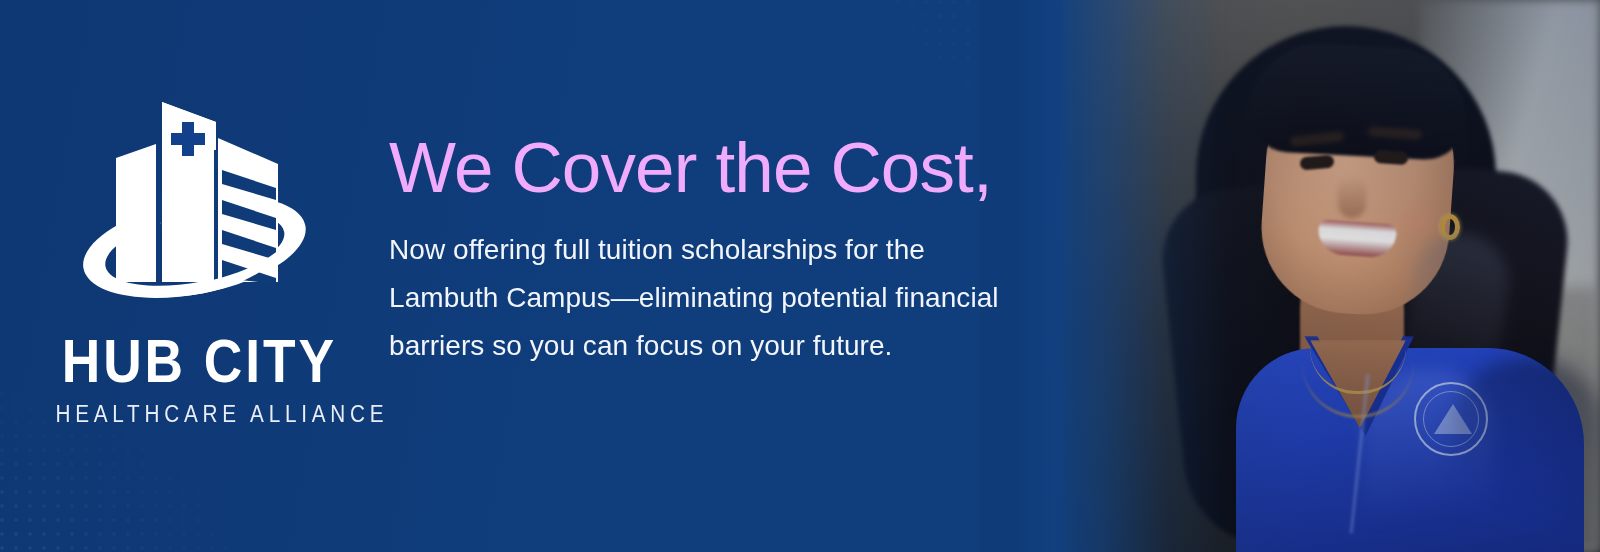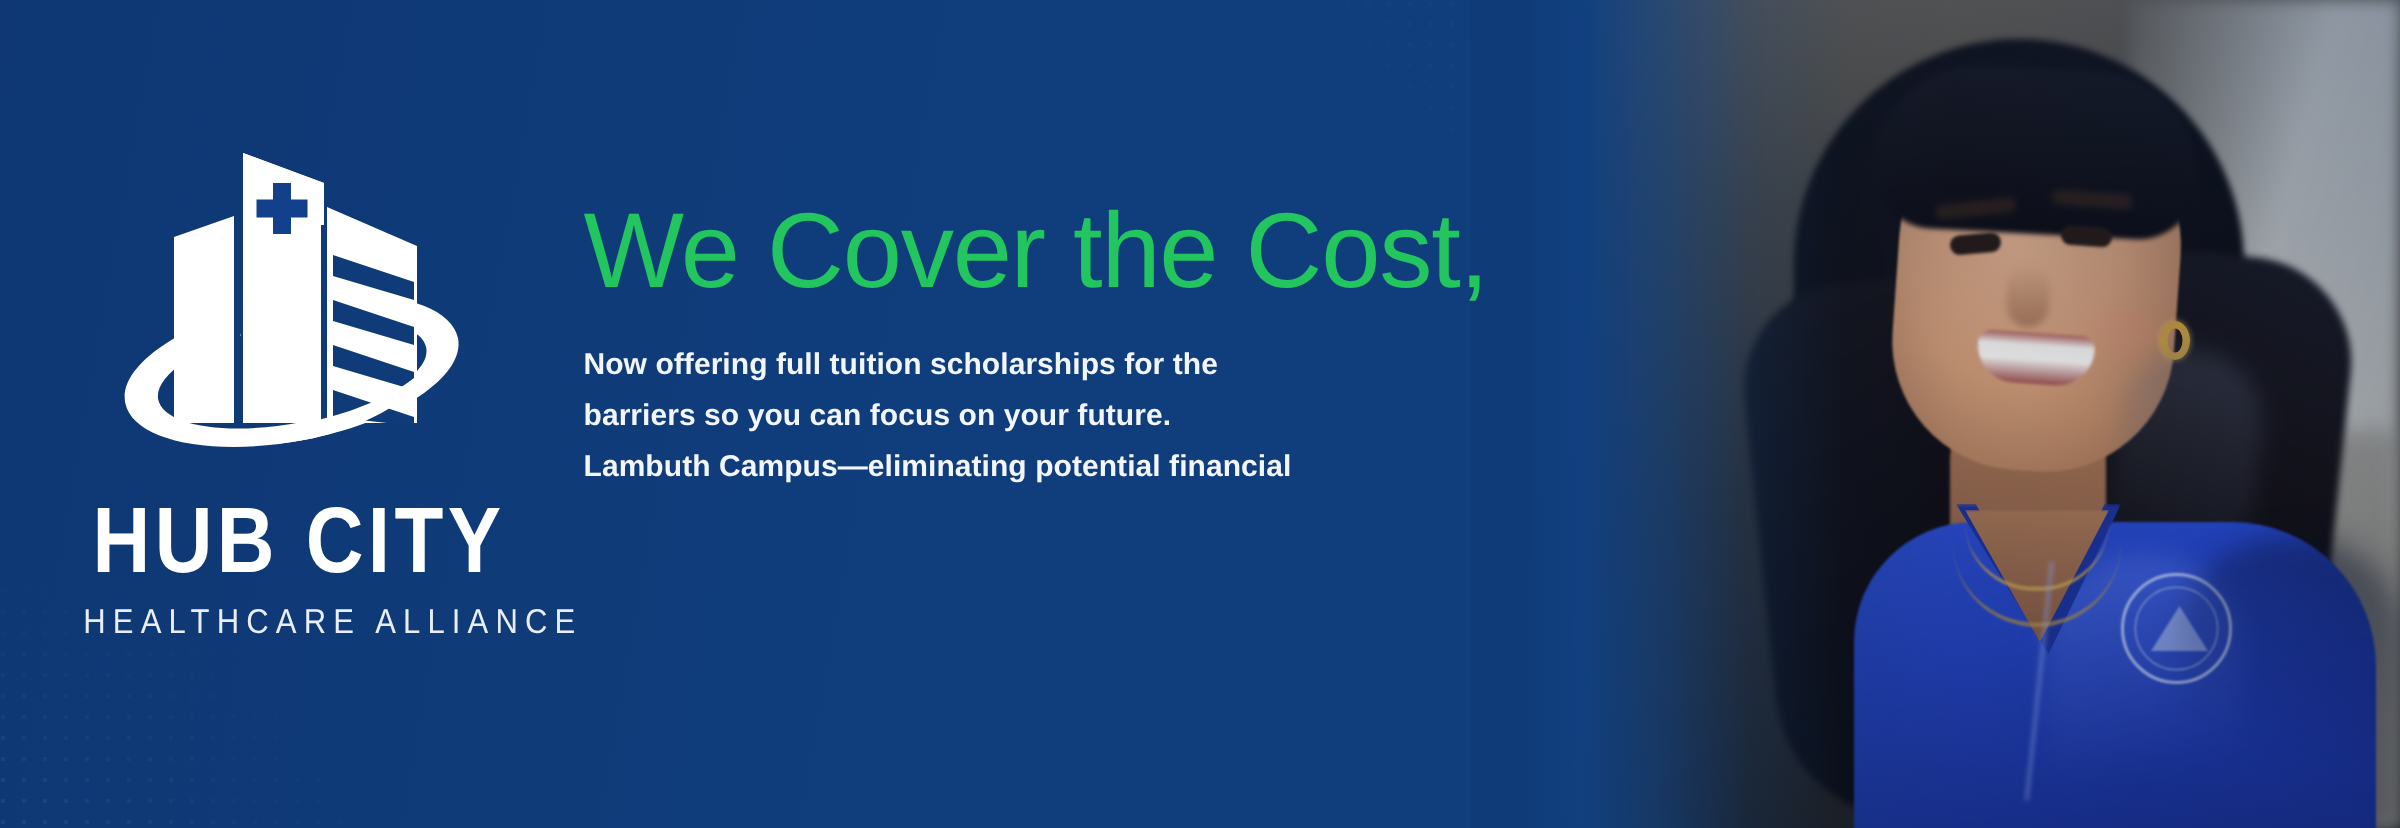--- a/index.html
+++ b/index.html
@@ -269,36 +269,36 @@
     font-size:23px;
     letter-spacing:.23em;
     transform:scaleX(.9);
     white-space:nowrap;
   }
 
   
   .copy { position:absolute; left:389px; top:132px; width:730px; }
 
   .headline {
-    color:#22c55e;
+    color:#f0abfc;
     font-family:"Liberation Sans", sans-serif;
     font-weight:400;
     font-size:71px;
     line-height:1.01;
     letter-spacing:-.012em;
     white-space:nowrap;
   }
   .headline .ln { display:block; }
 
   .subcopy {
     margin-top:22px;
     color:#f2f6fb;
     font-family:"Liberation Sans", sans-serif;
-    font-weight:700;
-    font-size:20px;
+    font-weight:400;
+    font-size:28px;
     line-height:1.72;
     letter-spacing:.002em;
   }
   .subcopy .ln { display:block; }
 </style>
 </head>
 <body>
 
 <div class="banner">
 
@@ -383,18 +383,18 @@
     <div class="logo-wordmark">HUB CITY</div>
     <div class="logo-tagline">HEALTHCARE ALLIANCE</div>
   </div>
 
   <div class="copy">
     <h1 class="headline">
       <span class="ln">We Cover the Cost,</span>
     </h1>
     <p class="subcopy">
       <span class="ln">Now offering full tuition scholarships for the</span>
+      <span class="ln">Lambuth Campus—eliminating potential financial</span>
       <span class="ln">barriers so you can focus on your future.</span>
-      <span class="ln">Lambuth Campus—eliminating potential financial</span>
     </p>
   </div>
 
 </div>
 
 </body></html>

